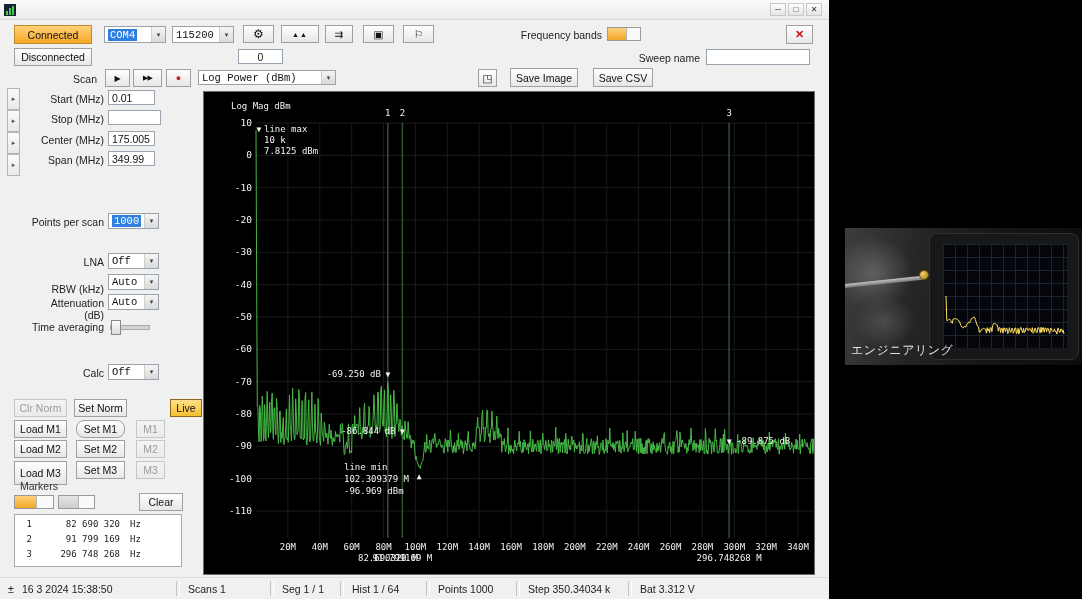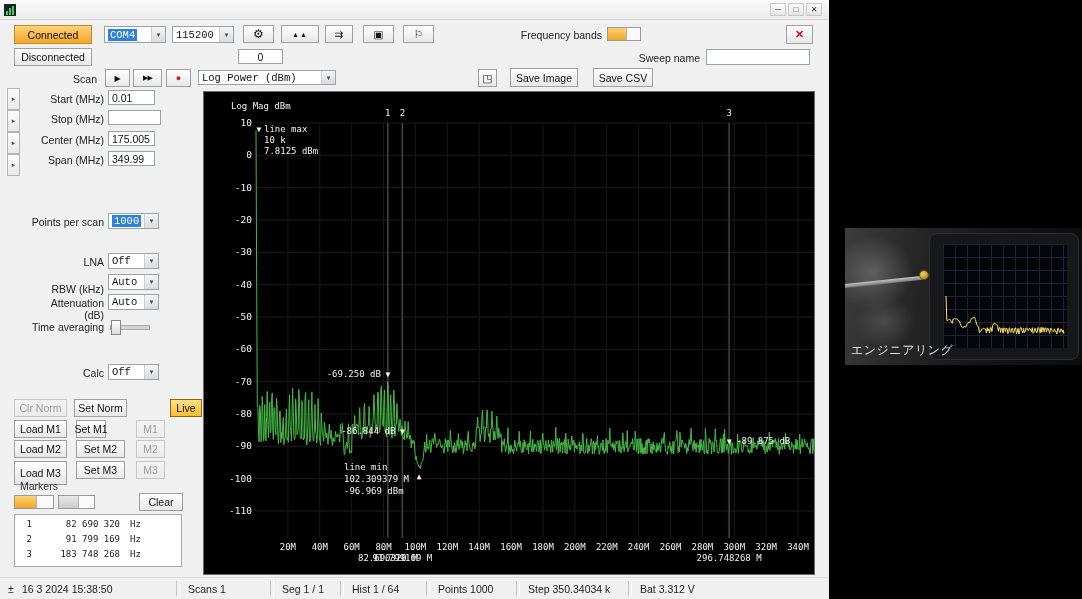--- a/index.html
+++ b/index.html
@@ -196,21 +196,21 @@
   <div class="combo" style="left:108px;top:364px;width:51px;height:16px;">
     <span class="val">Off</span>
     <span class="arrow">▾</span>
   </div>
 
   <div class="btn disabled" style="left:14px;top:399px;width:53px;height:18px;">Clr Norm</div>
   <div class="btn" style="left:74px;top:399px;width:53px;height:18px;">Set Norm</div>
   <div class="btn live" style="left:134px;top:399px;width:32px;height:18px;margin-left:36px;">Live</div>
 
   <div class="btn" style="left:14px;top:420px;width:53px;height:18px;">Load M1</div>
-  <div class="btn" style="left:76px;top:420px;width:30px;height:18px;">Set M1</div>
+  <div class="btn" style="left:76px;top:420px;width:49px;height:18px;border-radius:8px;">Set M1</div>
   <div class="btn disabled" style="left:136px;top:420px;width:29px;height:18px;">M1</div>
 
   <div class="btn" style="left:14px;top:440px;width:53px;height:18px;">Load M2</div>
   <div class="btn" style="left:76px;top:440px;width:49px;height:18px;">Set M2</div>
   <div class="btn disabled" style="left:136px;top:440px;width:29px;height:18px;">M2</div>
 
   <div class="btn" style="left:14px;top:461px;width:53px;height:24px;">Load M3</div>
   <div class="btn" style="left:76px;top:461px;width:49px;height:18px;">Set M3</div>
   <div class="btn disabled" style="left:136px;top:461px;width:29px;height:18px;">M3</div>
 
@@ -231,21 +231,21 @@
       <span class="mf">82 690 320</span>
       <span class="mu">Hz</span>
     </div>
     <div class="mrow">
       <span class="mn">2</span>
       <span class="mf">91 799 169</span>
       <span class="mu">Hz</span>
     </div>
     <div class="mrow">
       <span class="mn">3</span>
-      <span class="mf">183 748 268</span>
+      <span class="mf">296 748 268</span>
       <span class="mu">Hz</span>
     </div>
   </div>
 
   <div class="chart">
     <svg id="spectrum-svg" width="610" height="482">
         <line x1="52" y1="31" x2="610" y2="31" stroke="#1c1c1c" stroke-width="1"></line>
         <line x1="52" y1="63.333333333333336" x2="610" y2="63.333333333333336" stroke="#1c1c1c" stroke-width="1"></line>
         <line x1="52" y1="95.66666666666667" x2="610" y2="95.66666666666667" stroke="#1c1c1c" stroke-width="1"></line>
         <line x1="52" y1="128" x2="610" y2="128" stroke="#1c1c1c" stroke-width="1"></line>

